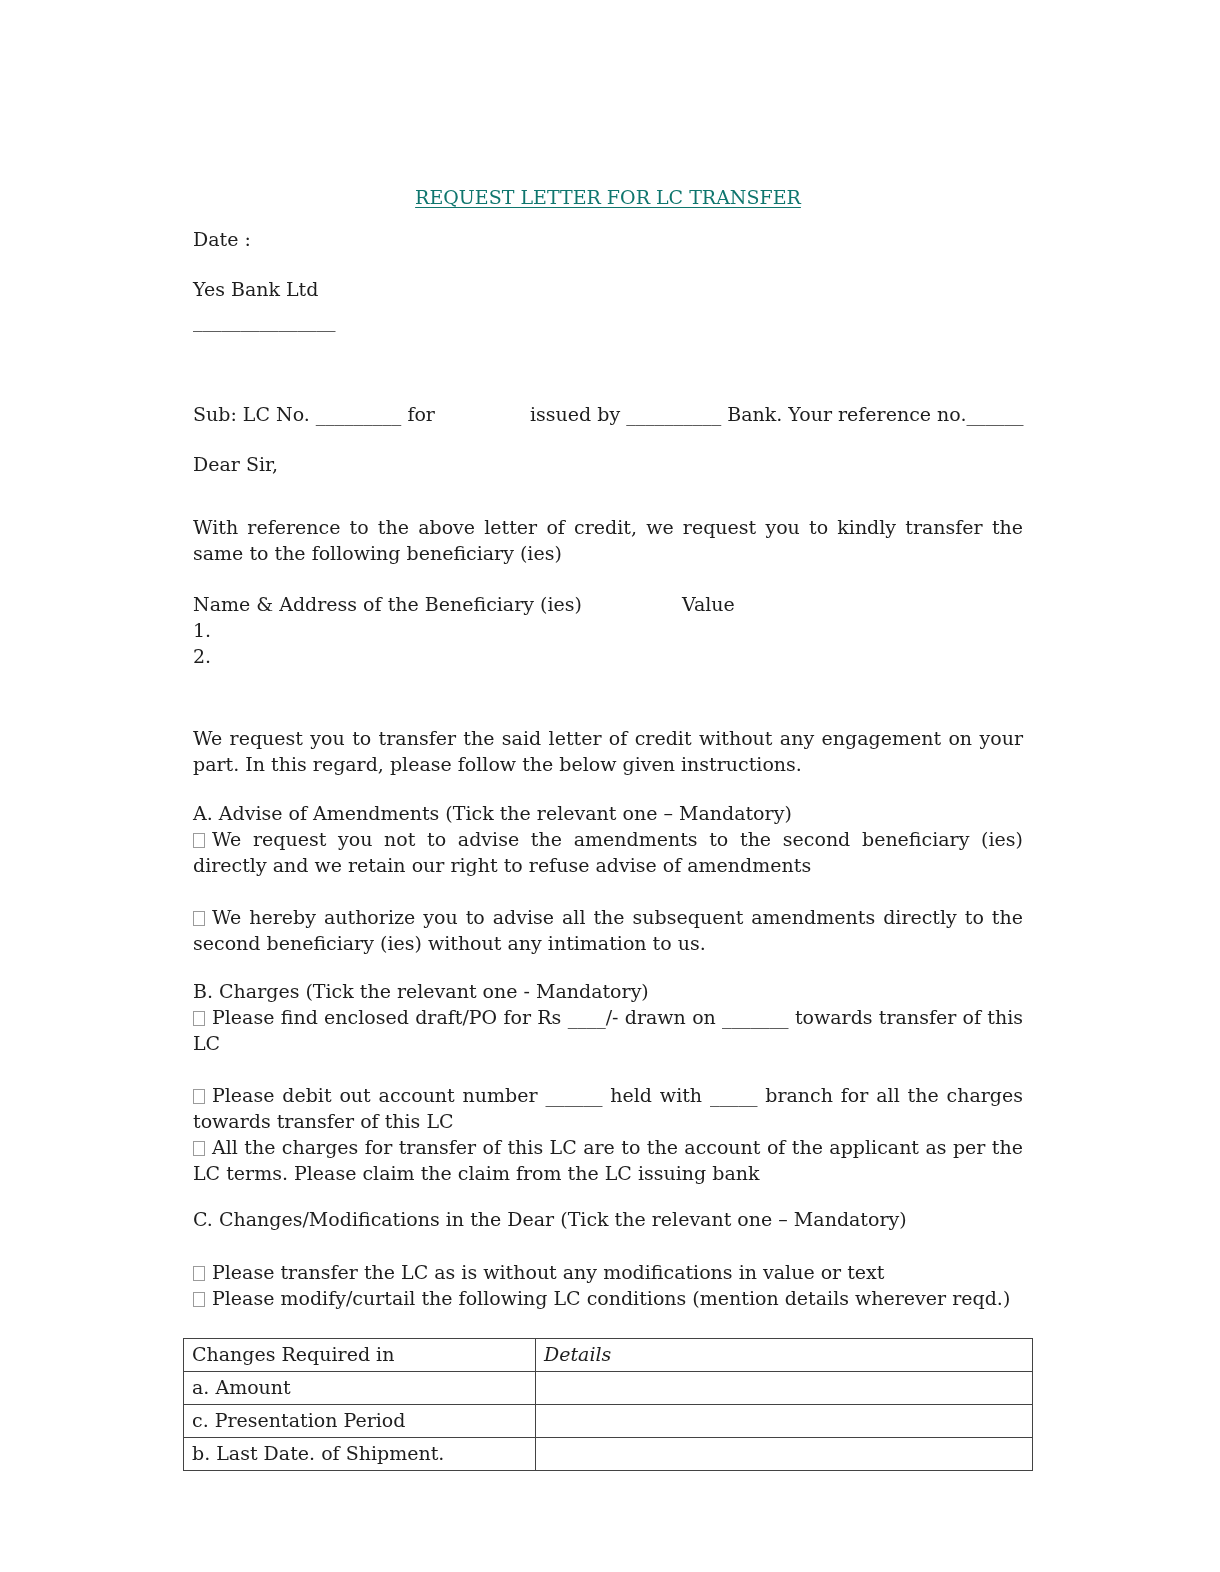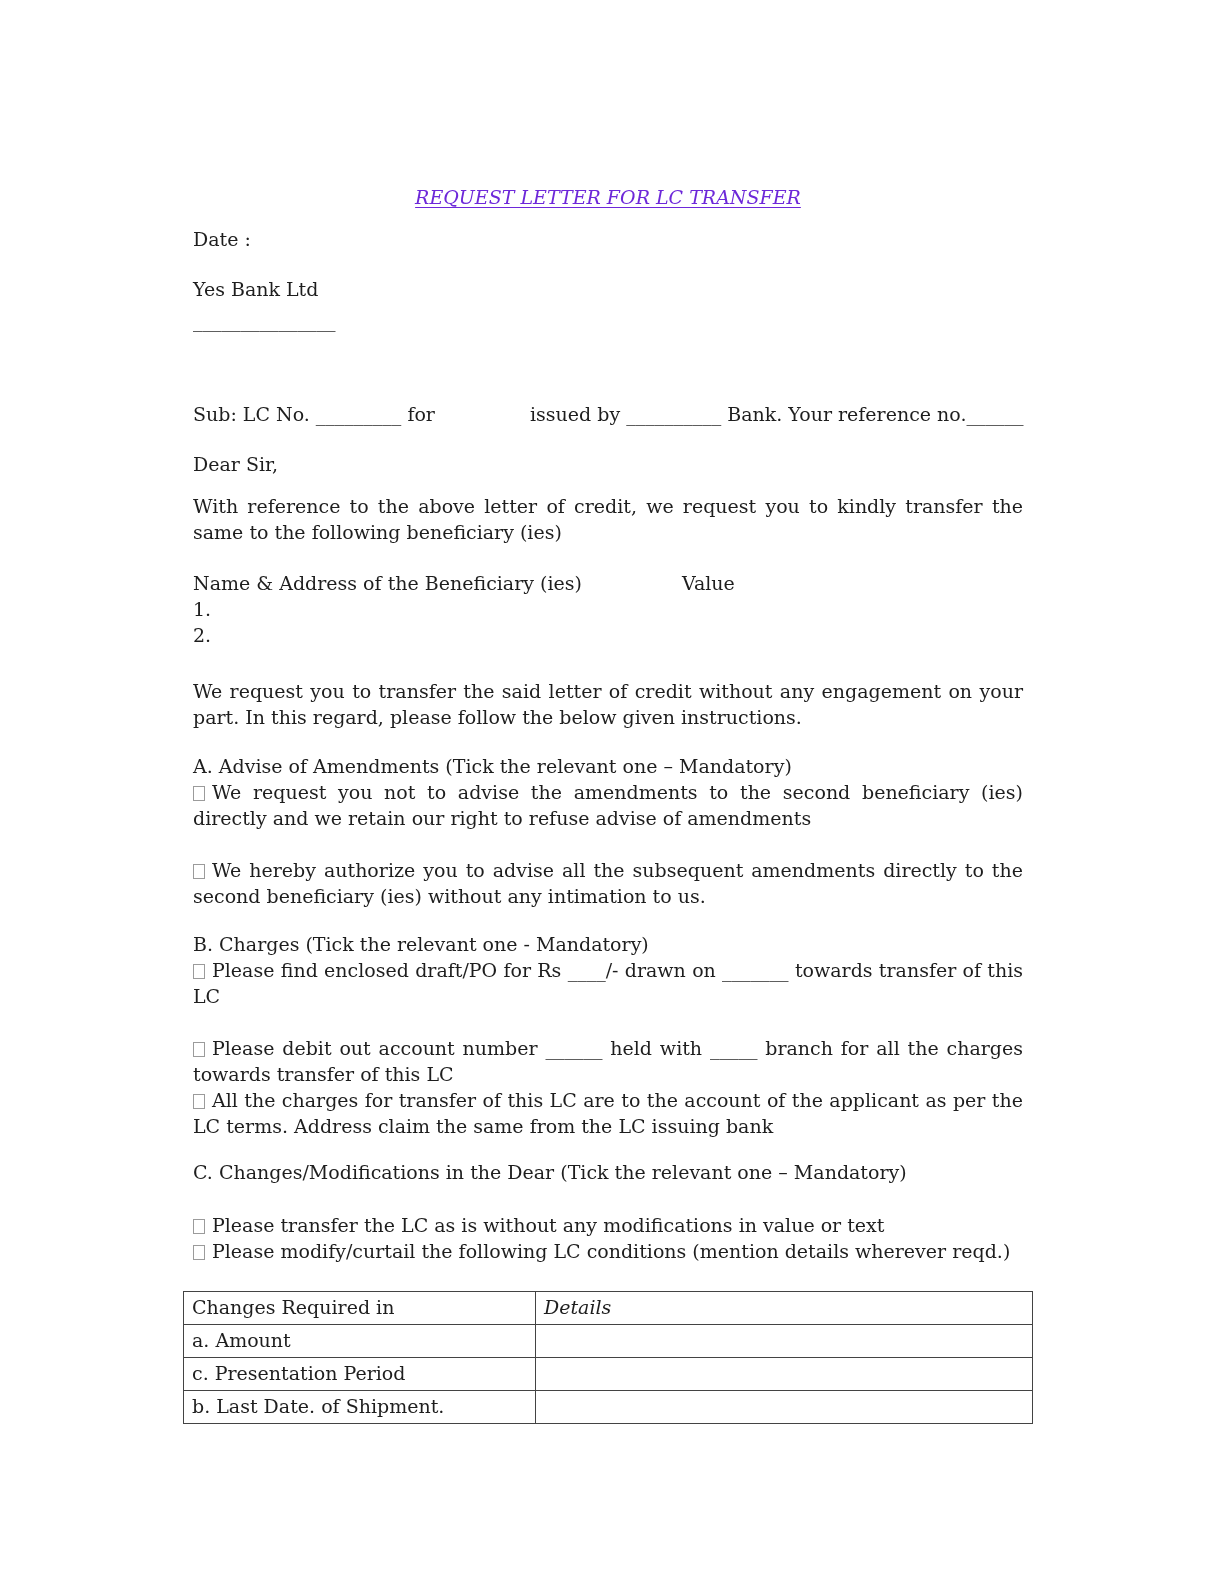--- a/index.html
+++ b/index.html
@@ -17,36 +17,35 @@
   }
   .content {
     position: absolute;
     left: 193px;
     top: 0;
     width: 830px;
   }
   .doc-title {
     margin-top: 184px;
     text-align: center;
-    color: #6d28d9;
+    color: #0f766e;
     font-weight: normal;
     font-size: 19px;
     line-height: 26px;
-    font-style: italic;
   }
   .doc-title span { text-decoration: underline; text-underline-offset: 3px; }
   .date-line      { margin-top: 16px; }
   .addressee      { margin-top: 24px; }
   .addressee-blank{ margin-top: 5px; letter-spacing: 0; }
   .subject-line   { margin-top: 68px; white-space: nowrap; }
   .salutation     { margin-top: 24px; }
-  .intro-para     { margin-top: 16px; text-align: justify; }
+  .intro-para     { margin-top: 37px; text-align: justify; }
   .benef-header   { margin-top: 25px; white-space: nowrap; }
   .benef-item     { margin-top: 0; }
-  .request-para   { margin-top: 30px; text-align: justify; }
+  .request-para   { margin-top: 56px; text-align: justify; }
   .sec-heading-a  { margin-top: 23px; }
   .sec-heading-b  { margin-top: 22px; }
   .sec-heading-c  { margin-top: 20px; }
   .opt            { text-align: justify; }
   .opt-first-a    { margin-top: 26px; }
   .opt-first-b    { margin-top: 26px; }
   .opt-first-c    { margin-top: 27px; }
   .cb {
     display: inline-block;
     width: 12px;
@@ -106,21 +105,21 @@
 
     <p class="sec-heading-a">A. Advise of Amendments (Tick the relevant one – Mandatory)</p>
 
     <p class="opt"><span class="cb"></span><span>We request you not to advise the amendments to the second beneficiary (ies) directly and we retain our right to refuse advise of amendments</span></p>
     <p class="opt opt-first-a"><span class="cb"></span><span>We hereby authorize you to advise all the subsequent amendments directly to the second beneficiary (ies) without any intimation to us.</span></p>
 
     <p class="sec-heading-b">B. Charges (Tick the relevant one - Mandatory)</p>
 
     <p class="opt"><span class="cb"></span><span>Please find enclosed draft/PO for Rs ____/- drawn on _______ towards transfer of this LC</span></p>
     <p class="opt opt-first-b"><span class="cb"></span><span>Please debit out account number ______ held with _____ branch for all the charges towards transfer of this LC</span></p>
-    <p class="opt"><span class="cb"></span><span>All the charges for transfer of this LC are to the account of the applicant as per the LC terms. Address claim the same from the LC issuing bank</span></p>
+    <p class="opt"><span class="cb"></span><span>All the charges for transfer of this LC are to the account of the applicant as per the LC terms. Please claim the claim from the LC issuing bank</span></p>
 
     <p class="sec-heading-c">C. Changes/Modifications in the Dear (Tick the relevant one – Mandatory)</p>
 
     <p class="opt opt-first-c"><span class="cb"></span><span>Please transfer the LC as is without any modifications in value or text</span></p>
     <p class="opt"><span class="cb"></span><span>Please modify/curtail the following LC conditions (mention details wherever reqd.)</span></p>
 
     <table class="changes">
       <tbody>
         <tr>
           <td class="col-changes">Changes Required in</td>

